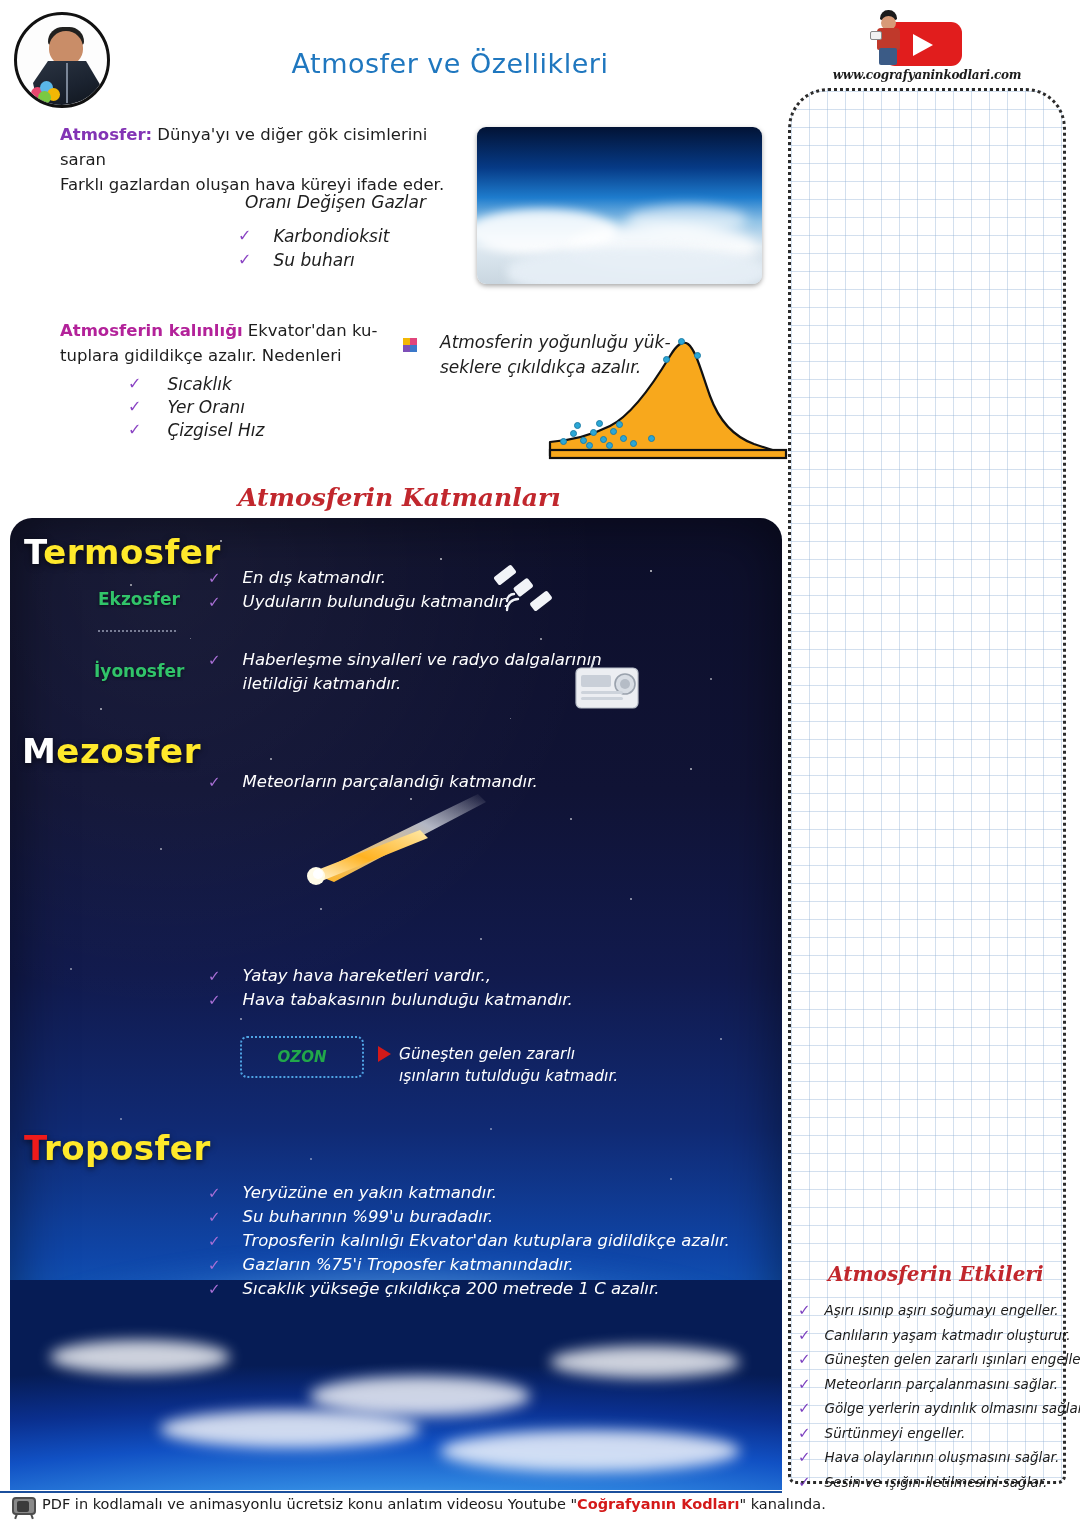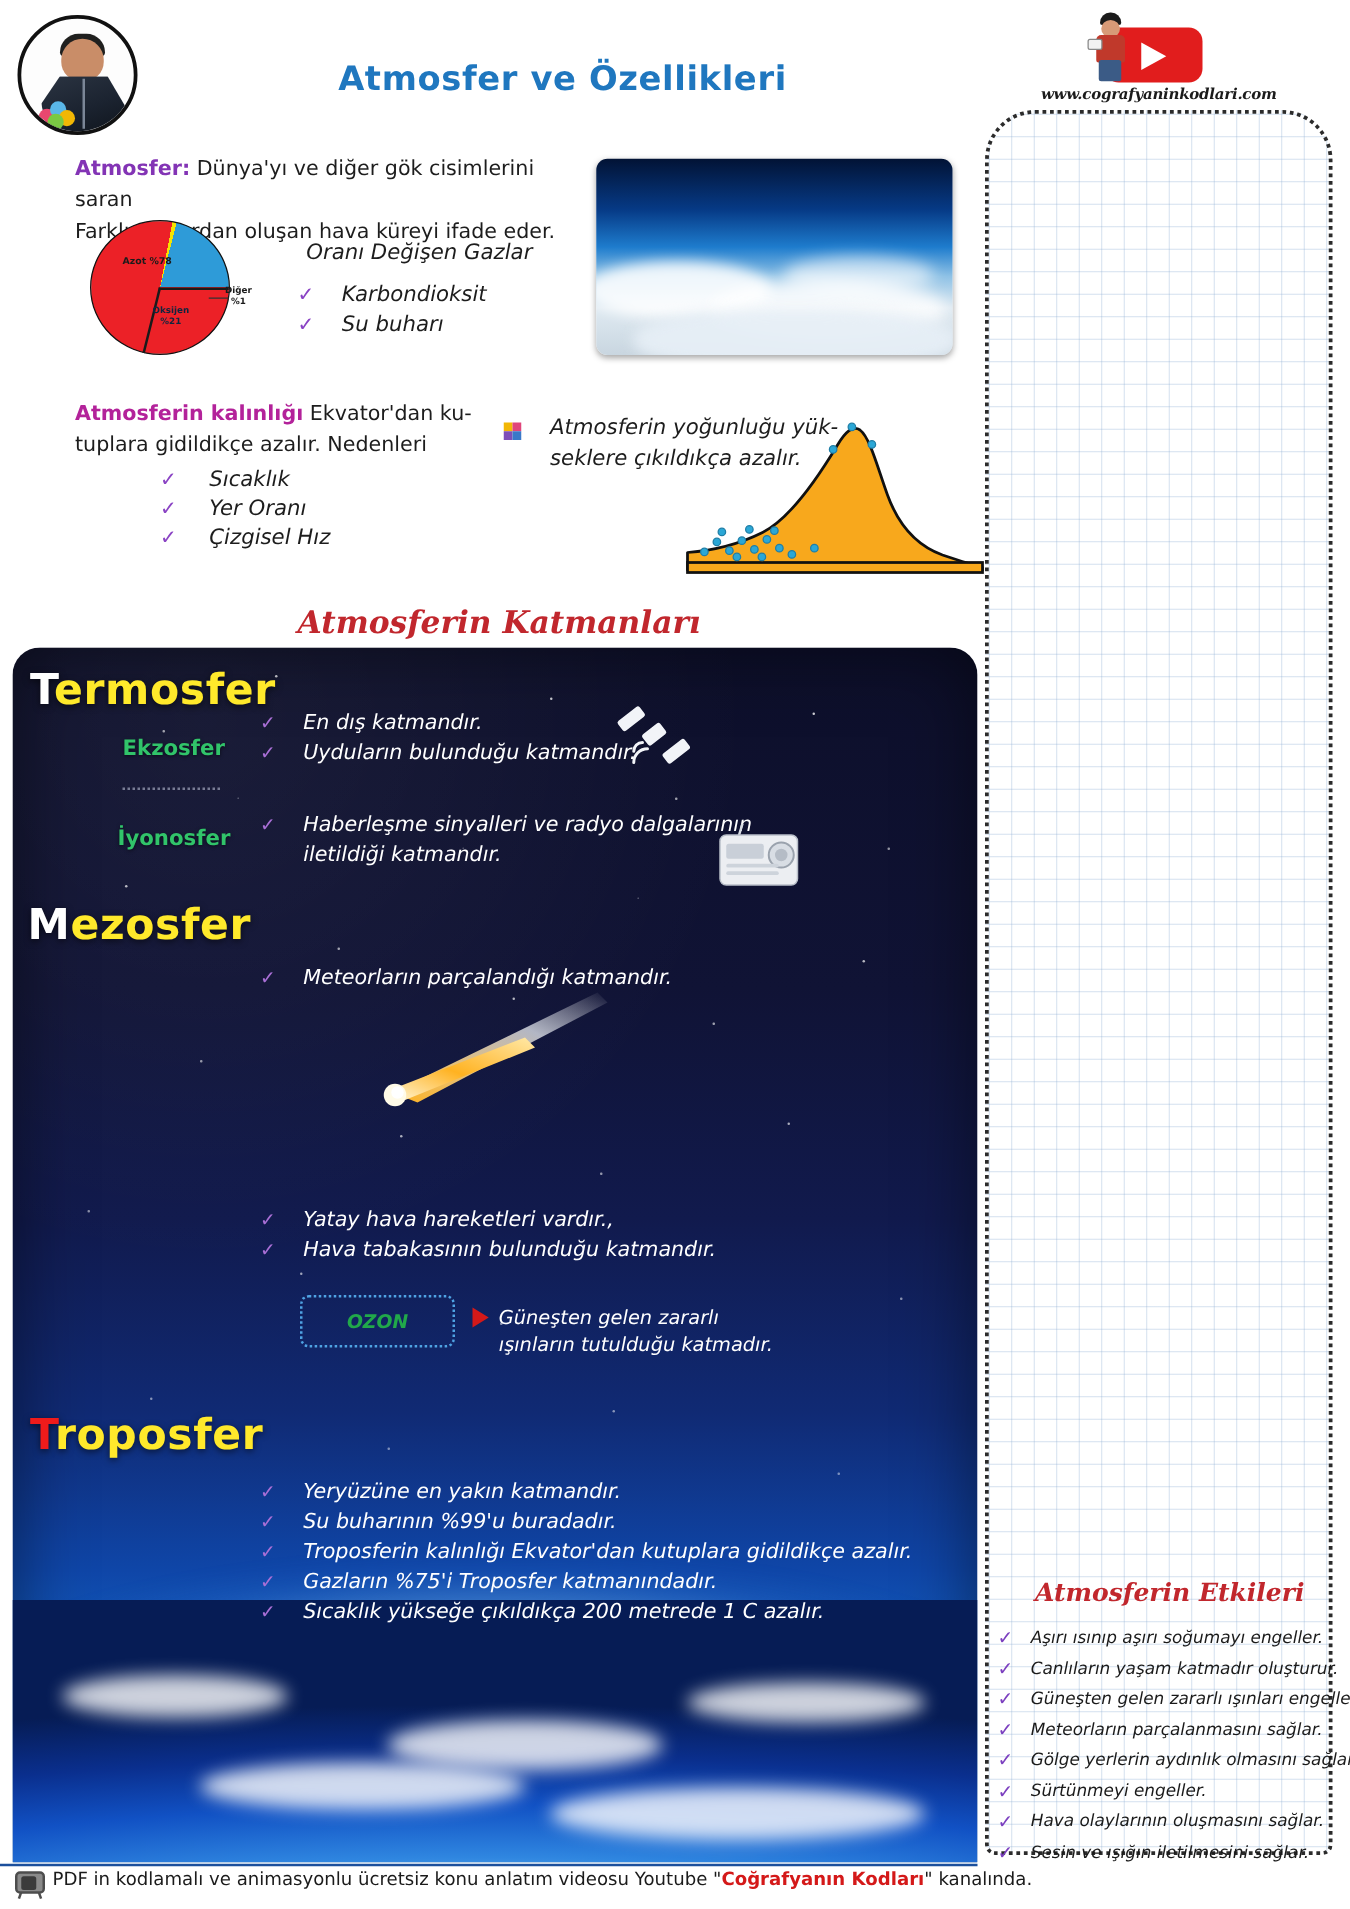--- a/index.html
+++ b/index.html
@@ -35,21 +35,21 @@
   .avatar .balls { position:absolute; left: 14px; top: 66px; width: 30px; height: 22px; }
   .avatar .balls i { position:absolute; width:13px;height:13px;border-radius:50%; display:block;}
   .avatar .b1{left:0;top:6px;background:#e8476f;}
   .avatar .b2{left:9px;top:0px;background:#5ab7e8;}
   .avatar .b3{left:16px;top:7px;background:#f2b705;}
   .avatar .b4{left:7px;top:10px;background:#7ac943;}
 
   .doc-title {
     position: absolute; left: 250px; top: 48px; width: 400px; text-align: center;
     font-family: "DejaVu Sans", sans-serif;
-    font-size: 27px; font-weight: bold; color: #1f77bf;
+    font-size: 27px; font-weight: normal; color: #1f77bf;
     letter-spacing: .5px;
   }
 
   .yt-wrap { position:absolute; left: 850px; top: 8px; width: 140px; height: 62px; }
   .yt-btn {
     position:absolute; left: 34px; top: 14px; width: 78px; height: 44px;
     background:#e11d1d; border-radius: 11px;
   }
   .yt-btn:after{
     content:""; position:absolute; left: 29px; top: 12px;
@@ -293,35 +293,20 @@
     <p>Farklı gazlardan oluşan hava küreyi ifade eder.</p>
   </div>
 
   <div class="sky-photo">
     <div class="cl4"></div>
       <div class="cl1"></div>
       <div class="cl2"></div>
       <div class="cl3"></div>
   </div>
 
-  <div class="pie-wrap">
-    <div class="pie"></div>
-    <div class="pie-sep" style="left:55px;top:54px;width:1.5px;height:54px;transform:rotate(14deg);transform-origin:top center;"></div>
-    <div class="pie-sep" style="left:55px;top:54px;width:56px;height:1.5px;"></div>
-    <div class="pie-label lbl-azot">Azot %78</div>
-    <div class="pie-label lbl-oks">
-      <span>Oksijen</span><br>
-      <span>%21</span>
-    </div>
-    <div class="pie-leader"></div>
-    <div class="pie-label lbl-dig">
-      <span>Diğer</span><br>
-      <span>%1</span>
-    </div>
-  </div>
 
   <div class="gas-title">Oranı Değişen Gazlar</div>
   <ul class="gas-list">
     <li>
       <span class="chk">✓</span>
       <span class="txt">Karbondioksit</span>
     </li>
     <li>
       <span class="chk">✓</span>
       <span class="txt">Su buharı</span>
@@ -445,21 +430,21 @@
 
     <div class="sub-h" style="left:84px;top:143px;">İyonosfer</div>
     <ul class="bul-list" style="left:198px;top:130px;">
       <li>
           <span class="chk2">✓</span>
           <span class="t">Haberleşme sinyalleri ve radyo dalgalarının
 iletildiği katmandır.</span>
         </li>
     </ul>
 
-    <div class="layer-h" style="left:12px;top:202px;">
+    <div class="layer-h" style="left:12px;top:213px;">
       <span class="cap-w">M</span><span>ezosfer</span>
     </div>
     <ul class="bul-list" style="left:198px;top:252px;">
       <li>
           <span class="chk2">✓</span>
           <span class="t">Meteorların parçalandığı katmandır.</span>
         </li>
     </ul>
 
     <ul class="bul-list" style="left:198px;top:446px;">

